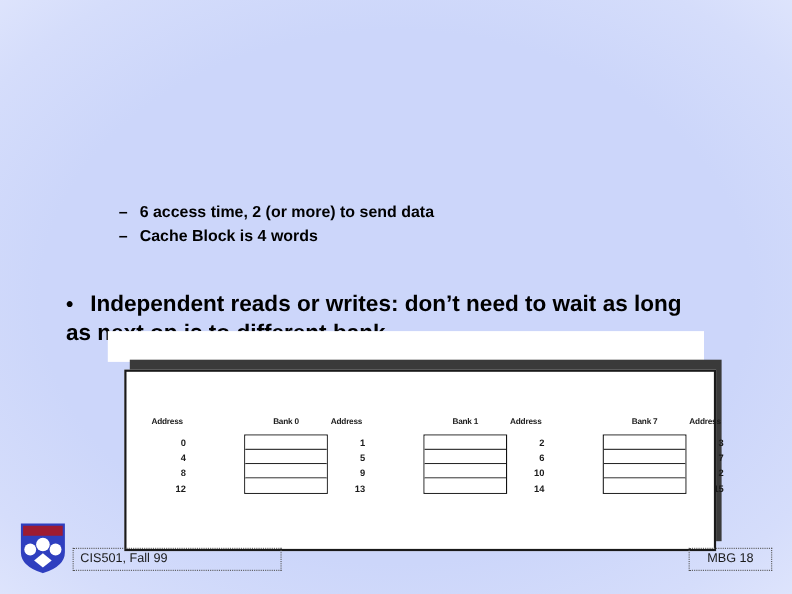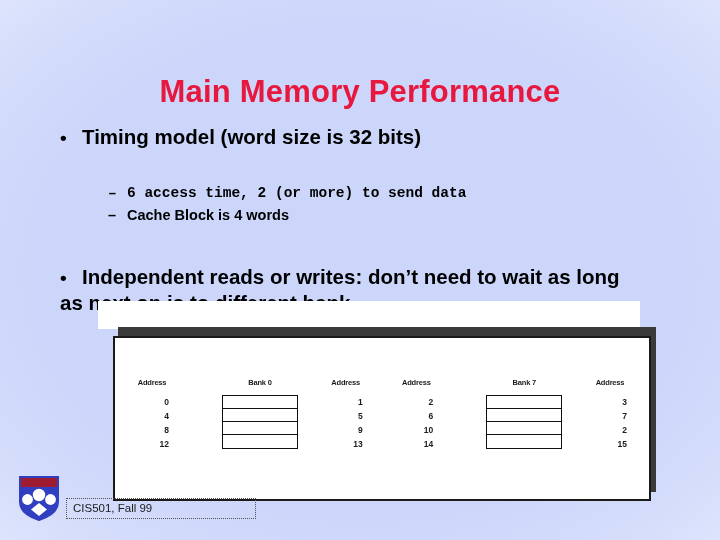--- a/index.html
+++ b/index.html
@@ -66,21 +66,21 @@
     line-height: 20px;
     white-space: nowrap;
   }
   .bullet-l2 .dash {
     display: inline-block;
     width: 19px;
   }
 
   #b-timing  { top: 124px; }
   #b-sub1    { top: 161px; }
-  #b-sub2    { top: 183px; font-family: Liberation Mono, monospace; }
+  #b-sub2    { top: 183px; }
   #b-sub3    { top: 205px; }
   #b-inter   { top: 238px; }
   #b-indep   { top: 264px; width: 560px; white-space: normal; }
 
   .em-red {
     color: #e8173d;
     font-style: italic;
     font-weight: bold;
   }
 
@@ -204,25 +204,21 @@
     height: 21px;
     text-align: center;
     padding-left: 0;
   }
 </style>
 </head>
 <body>
 
 <div id="slide">
 
-  <div id="title">Main Memory Performance</div>
-
-  <div class="bullet-l1" id="b-timing">
-    <span class="dot">•</span><span>Timing model (word size is 32 bits)</span>
-  </div>
+
 
   <div class="bullet-l2" id="b-sub2">
     <span class="dash">–</span><span>6 access time, 2 (or more) to send data</span>
   </div>
   <div class="bullet-l2" id="b-sub3">
     <span class="dash">–</span><span>Cache Block is 4 words</span>
   </div>
 
 
   <div class="bullet-l1" id="b-indep">
@@ -255,20 +251,29 @@
         </div>
       </div>
 
       <div class="bank-group">
         <div class="addr-col">
           <div class="addr-head">Address</div>
           <div class="addr-cell">1</div>
           <div class="addr-cell">5</div>
           <div class="addr-cell">9</div>
           <div class="addr-cell">13</div>
+        </div>
+        <div class="bank-col">
+          <div class="bank-head">Bank 1</div>
+          <div class="bank-cells">
+            <div class="bank-cell"></div>
+            <div class="bank-cell"></div>
+            <div class="bank-cell"></div>
+            <div class="bank-cell"></div>
+          </div>
         </div>
       </div>
 
       <div class="bank-group">
         <div class="addr-col">
           <div class="addr-head">Address</div>
           <div class="addr-cell">2</div>
           <div class="addr-cell">6</div>
           <div class="addr-cell">10</div>
           <div class="addr-cell">14</div>
@@ -303,14 +308,15 @@
       <path d="M3 3 H41 V13 H3 Z" fill="#9e1b32"></path>
       <circle cx="22" cy="21" r="6.2" fill="#ffffff"></circle>
       <circle cx="10.5" cy="25.5" r="5.4" fill="#ffffff"></circle>
       <circle cx="33.5" cy="25.5" r="5.4" fill="#ffffff"></circle>
       <path d="M22 29 L30 35.5 L22 42 L14 35.5 Z" fill="#ffffff"></path>
       <path d="M3 3 H41 V28 Q41 40 22 46 Q3 40 3 28 Z" fill="none" stroke="#2f3fbf" stroke-width="2"></path>
     </svg>
   </div>
 
   <div class="footer-box" id="footer-left">CIS501, Fall 99</div>
+  <div class="footer-box" id="footer-right">MBG  18</div>
 
 </div>
 
 </body></html>

